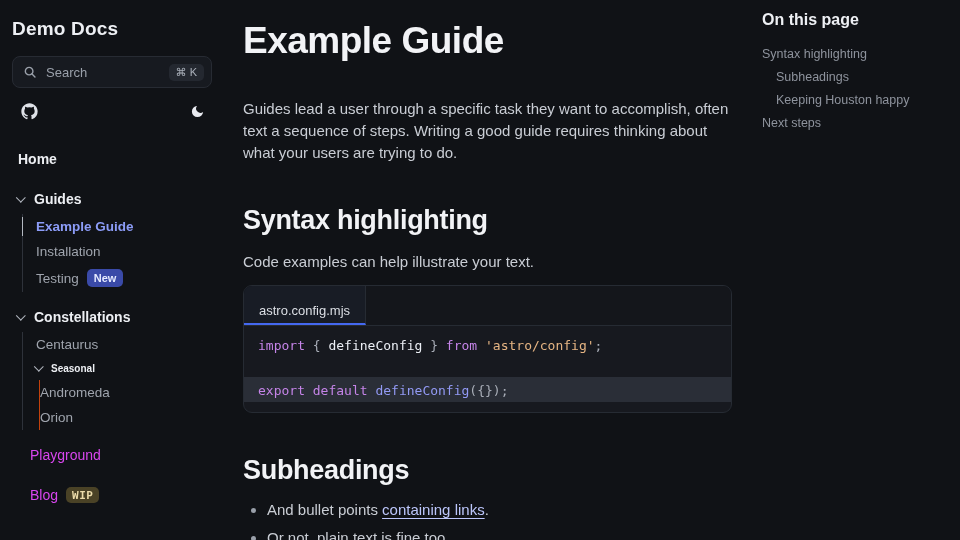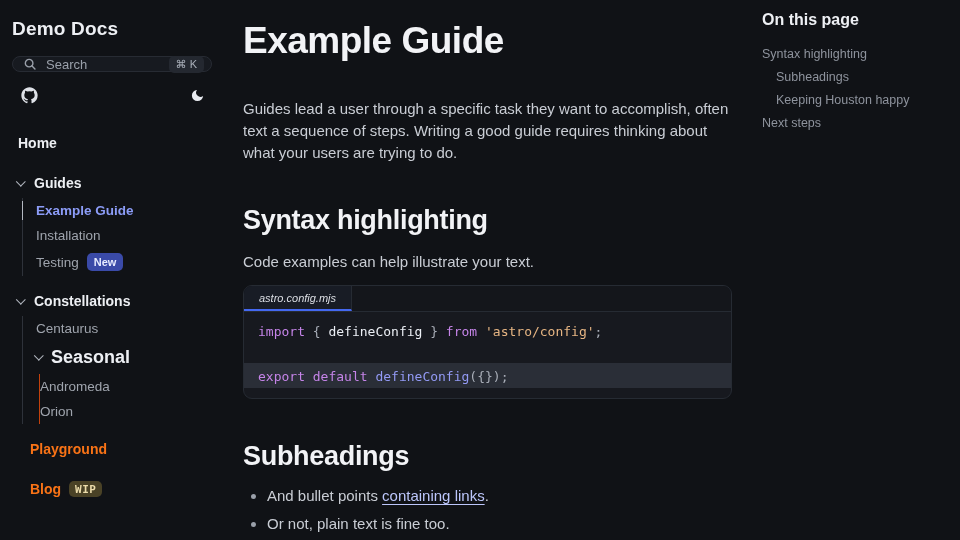--- a/index.html
+++ b/index.html
@@ -8,21 +8,21 @@
     font-family: "Liberation Sans", sans-serif;
     background:#101216; color:#c9cdd4;
     overflow:hidden;
   }
   .app { display:flex; width:960px; height:540px; overflow:hidden; }
 
   
   .sidebar { width:232px; min-width:232px; padding:14px 20px 0 12px; }
   .brand { font-size:19px; font-weight:700; color:#edeff3; margin:4px 0 16px; letter-spacing:.2px; }
   .searchbar {
-    display:flex; align-items:center; gap:9px; height:16px;
+    display:flex; align-items:center; gap:9px; height:32px;
     background:#171a20; border:1px solid #272b33; border-radius:8px;
     padding:0 7px 0 10px; color:#9aa0aa; font-size:13px; cursor:pointer;
   }
   .searchbar svg { flex:0 0 auto; }
   .search-kbd {
     margin-left:auto; background:#242830; border-radius:5px;
     padding:2px 7px; font-size:11px; color:#aab0ba; white-space:nowrap;
   }
   .icon-row { display:flex; justify-content:space-between; align-items:center; margin:15px 7px 0 9px; }
   .icon-btn { display:flex; align-items:center; cursor:pointer; color:#dfe2e8; }
@@ -34,48 +34,48 @@
     width:7px; height:7px; flex:0 0 auto;
     border-left:1.6px solid #b2b7c0; border-bottom:1.6px solid #b2b7c0;
     transform:rotate(-45deg) translateY(-1px); margin-top:-2px;
   }
   .group-items { margin-left:10px; border-left:1px solid #2e323a; padding-left:13px; list-style:none; }
   .group-items > li { position:relative; padding:5px 0; color:#9fa4ad; font-size:13.5px; cursor:pointer; }
   .group-items > li.active { color:#8c9cf7; font-weight:700; }
   .group-items > li.active::before {
     content:""; position:absolute; left:-14px; top:3px; bottom:3px; width:1px; background:#b4b9c2;
   }
-  .subgroup-head { display:flex; align-items:center; gap:8px; padding:6px 0; font-weight:700; color:#edeff3; font-size:18px; cursor:pointer; }
+  .subgroup-head { display:flex; align-items:center; gap:8px; padding:6px 0; font-weight:700; color:#edeff3; font-size:10px; cursor:pointer; }
   .subgroup-items { margin-left:3px; border-left:1px solid #c2410c; list-style:none; }
   .subgroup-items > li { padding:5px 0; color:#9fa4ad; font-size:13.5px; cursor:pointer; }
   .badge-new {
     display:inline-block; margin-left:8px; background:#3a4aa8; color:#e6ebff;
     font-size:11px; font-weight:700; padding:3px 7px; border-radius:5px; vertical-align:1px;
   }
   .badge-wip {
     display:inline-block; margin-left:8px; background:#4a4226; color:#ecdcab;
     font-family:"DejaVu Sans Mono", monospace; font-size:11px; font-weight:700;
     padding:1.5px 6px; border-radius:5px; letter-spacing:.5px; vertical-align:1px;
   }
   .nav-top-row { display:flex; align-items:center; padding:7px 0 7px 6px; cursor:pointer; }
-  .nav-top-row .label { font-weight:700; color:#f97316;padding-left:12px; }
+  .nav-top-row .label { font-weight:400; color:#d946ef;padding-left:12px; }
   .mt-sm { margin-top:10px; }
 
   
   .main { width:489px; min-width:489px; margin-left:11px; padding-top:20px; }
   h1.page-title { font-size:37px; font-weight:700; color:#f2f3f6; letter-spacing:-.5px; }
   .intro { margin-top:36px; font-size:15px; line-height:1.45; color:#c9cdd4; }
   h2.section { margin-top:42px; font-size:27px; font-weight:700; color:#f2f3f6; letter-spacing:-.3px; }
   .lede { margin-top:17px; font-size:15px; color:#c9cdd4; }
 
   .codeblock { margin-top:15px; border:1px solid #262b33; border-radius:9px; background:#17191f; overflow:hidden; }
   .tabbar { display:flex; background:#14161b; border-bottom:1px solid #262b33; }
   .tab {
-    padding:6px 15px 5px; font-size:11px; color:#dcdfe5; background:#181c25;
-    border-right:1px solid #262b33; border-bottom:2px solid #4468f0; cursor:pointer;font-style:italic;
+    padding:17px 15px 5px; font-size:13px; color:#dcdfe5; background:#181c25;
+    border-right:1px solid #262b33; border-bottom:2px solid #4468f0; cursor:pointer;
   }
   .codebody { padding:9px 0 10px; font-family:"DejaVu Sans Mono", monospace; font-size:13px; line-height:1.62; }
   .cline { padding:0 14px; white-space:pre; min-height:21px; }
   .cline.hl { background:#2a2e37; padding-top:3px; padding-bottom:1px; }
   .kw { color:#c584e8; } .fn { color:#eceff5; } .fn2 { color:#939af5; }
   .str { color:#e6b583; } .pn { color:#a9aeb8; }
 
   ul.bullets { margin:15px 0 0 24px; font-size:15px; color:#c9cdd4; }
   ul.bullets li { margin:11px 0; }
   ul.bullets li::marker { color:#9aa0aa; }

